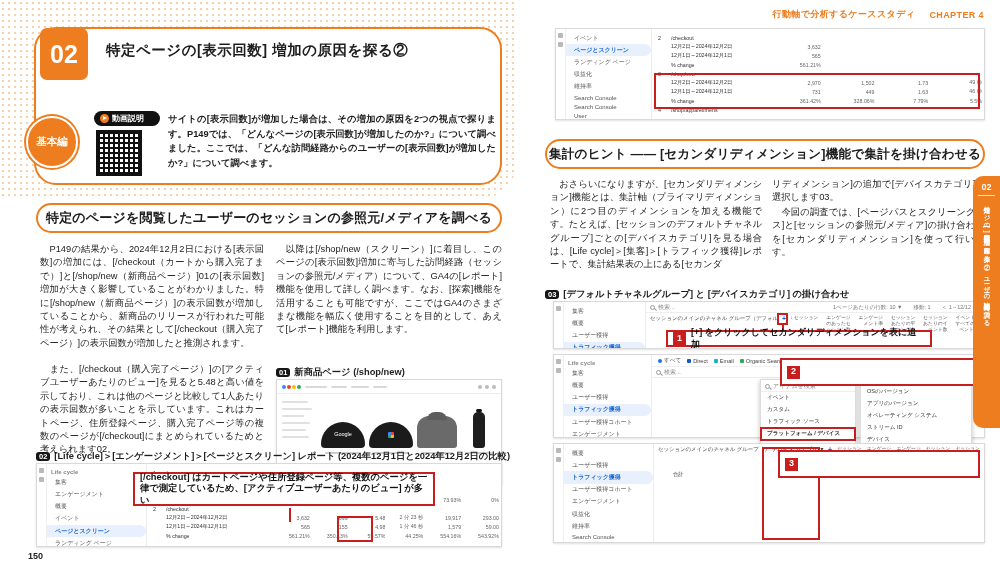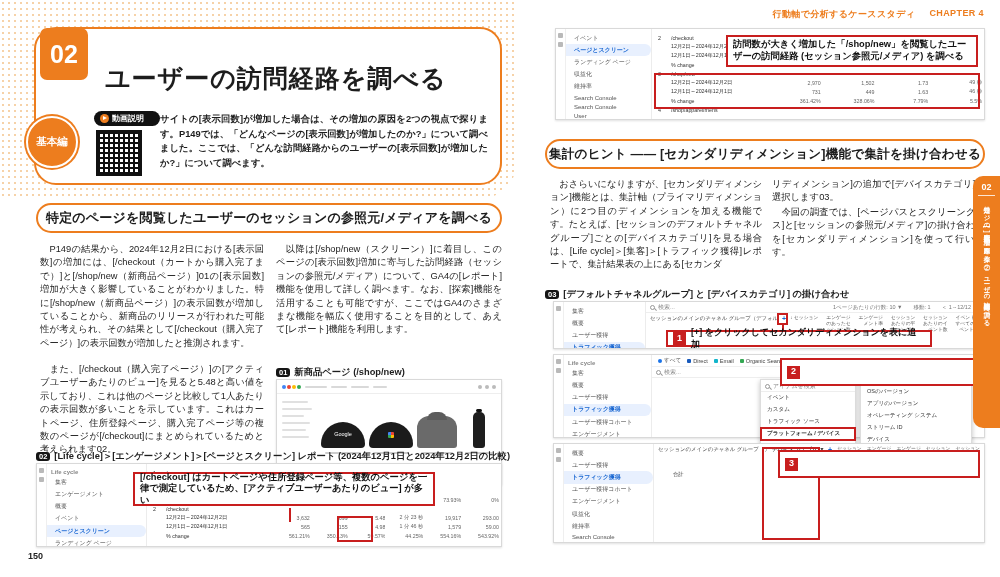--- a/index.html
+++ b/index.html
@@ -1,19 +1,19 @@
 <!DOCTYPE html>
 <html><head>
 <meta charset="utf-8">
 <style>
   :root{ --org:#ED7D1E; --orgl:#F6D2A8; --red:#C81E1E; --ink:#1d1d1d; }
   *{box-sizing:border-box;}
   body{margin:0;width:1000px;height:577px;position:relative;overflow:hidden;
        background:#fff;font-family:"Liberation Sans",sans-serif;color:var(--ink);}
-  .abs{position:absolute;}
+  .abs{position:absolute;align-items:center;}
 
   
   .dots{background-image:radial-gradient(var(--orgl) 1.1px,transparent 1.2px);
         background-size:6px 6px;border-bottom-right-radius:34px;}
 
   
   .ttl-card{background:#fff;border:2px solid var(--org);border-radius:22px;}
   .ttl-sub{font-size:14.5px;font-weight:bold;letter-spacing:.5px;}
   .ttl-main{font-size:25px;font-weight:900;letter-spacing:1px;}
   .num-sq{background:var(--org);color:#fff;border-radius:7px;display:flex;align-items:center;justify-content:center;
@@ -115,27 +115,27 @@
   .vtab .vtxt{writing-mode:vertical-rl;font-size:6.4px;font-weight:bold;margin-top:5px;letter-spacing:.5px;}
   .pgnum{font-size:9px;font-weight:bold;color:#222;}
   .urltxt{font-size:7.5px;color:#444;}
 </style>
 </head>
 <body>
 
 <div class="abs dots" style="left:0;top:0;width:516px;height:198px;"></div>
 
 <div class="abs ttl-card" style="left:34px;top:27px;width:468px;height:158px;">
-  <div class="abs ttl-main" style="left:69px;top:33px;">ユーザーの訪問経路を調べる</div>
+  <div class="abs ttl-sub" style="left:70px;top:12px;">特定ページの[表示回数] 増加の原因を探る②</div>
   <div class="abs vid" style="left:58px;top:82px;width:66px;">
     <span class="play"></span>
     <span>動画説明</span>
   </div>
   <div class="abs qr" style="left:60px;top:101px;width:46px;height:46px;"></div>
-  <div class="abs intro" style="left:124px;top:83px;width:328px;">サイトの[表示回数]が増加した場合は、その増加の原因を2つの視点で探ります。P149では、「どんなページの[表示回数]が増加したのか?」について調べました。ここでは、「どんな訪問経路からのユーザーの[表示回数]が増加したか?」について調べます。</div>
+  <div class="abs intro" style="left:132px;top:83px;width:328px;">サイトの[表示回数]が増加した場合は、その増加の原因を2つの視点で探ります。P149では、「どんなページの[表示回数]が増加したのか?」について調べました。ここでは、「どんな訪問経路からのユーザーの[表示回数]が増加したか?」について調べます。</div>
 </div>
 <div class="abs num-sq" style="left:40px;top:28px;width:48px;height:52px;">02</div>
 <div class="abs lvl" style="left:26px;top:116px;width:52px;height:52px;">基本編</div>
 
 <div class="abs pill" style="left:36px;top:203px;width:466px;height:30px;">特定のページを閲覧したユーザーのセッションの参照元/メディアを調べる</div>
 
 <div class="abs bodytxt" style="left:40px;top:243px;width:224px;">　P149の結果から、2024年12月2日における[表示回数]の増加には、[/checkout（カートから購入完了まで）]と[/shop/new（新商品ページ）]01の[表示回数]増加が大きく影響していることがわかりました。特に[/shop/new（新商品ページ）]の表示回数が増加していることから、新商品のリリースが行われた可能性が考えられ、その結果として[/checkout（購入完了ページ）]の表示回数が増加したと推測されます。</div>
 <div class="abs bodytxt" style="left:40px;top:363px;width:224px;">　また、[/checkout（購入完了ページ）]の[アクティブユーザーあたりのビュー]を見ると5.48と高い値を示しており、これは他のページと比較して1人あたりの表示回数が多いことを示しています。これはカートページ、住所登録ページ、購入完了ページ等の複数のページが[/checkout]にまとめられているためと考えられます02。</div>
 <div class="abs bodytxt" style="left:276px;top:243px;width:226px;">　以降は[/shop/new（スクリーン）]に着目し、このページの[表示回数]増加に寄与した訪問経路（セッションの参照元/メディア）について、GA4の[レポート]機能を使用して詳しく調べます。なお、[探索]機能を活用することも可能ですが、ここではGA4のさまざまな機能を幅広く使用することを目的として、あえて[レポート]機能を利用します。</div>
 
@@ -397,23 +397,20 @@
       <div class="row">
         <div class="cell">4</div>
         <div class="cell">/shop/apparel/mens</div>
         <div class="cell"></div>
         <div class="cell"></div>
         <div class="cell"></div>
         <div class="cell"></div>
       </div>
     </div>
   <div class="hl" style="left:98px;top:44px;width:326px;height:36px;"></div>
-  <div class="callout" style="left:170px;top:6px;width:252px;height:32px;">
-    <span>訪問数が大きく増加した「/shop/new」を閲覧したユーザーの訪問経路 (セッション参照元/メディア) を調べる</span>
-  </div>
 </div>
 
 <div class="abs pill" style="left:545px;top:139px;width:440px;height:30px;font-size:12.6px;">集計のヒント ―― [セカンダリディメンション]機能で集計を掛け合わせる</div>
 
 <div class="abs bodytxt" style="left:550px;top:178px;width:212px;">　おさらいになりますが、[セカンダリディメンション]機能とは、集計軸（プライマリディメンション）に2つ目のディメンションを加える機能です。たとえば、[セッションのデフォルトチャネルグループ]ごとの[デバイスカテゴリ]を見る場合は、[Life cycle]＞[集客]＞[トラフィック獲得]レポートで、集計結果表の上にある[セカンダ</div>
 <div class="abs bodytxt" style="left:772px;top:178px;width:213px;">リディメンション]の追加で[デバイスカテゴリ]を選択します03。</div>
 <div class="abs bodytxt" style="left:772px;top:206px;width:213px;">　今回の調査では、[ページパスとスクリーンクラス]と[セッションの参照元/メディア]の掛け合わせを[セカンダリディメンション]を使って行います。</div>
 
 <div class="abs figcap" style="left:545px;top:288px;">
   <span class="nb">03</span>

